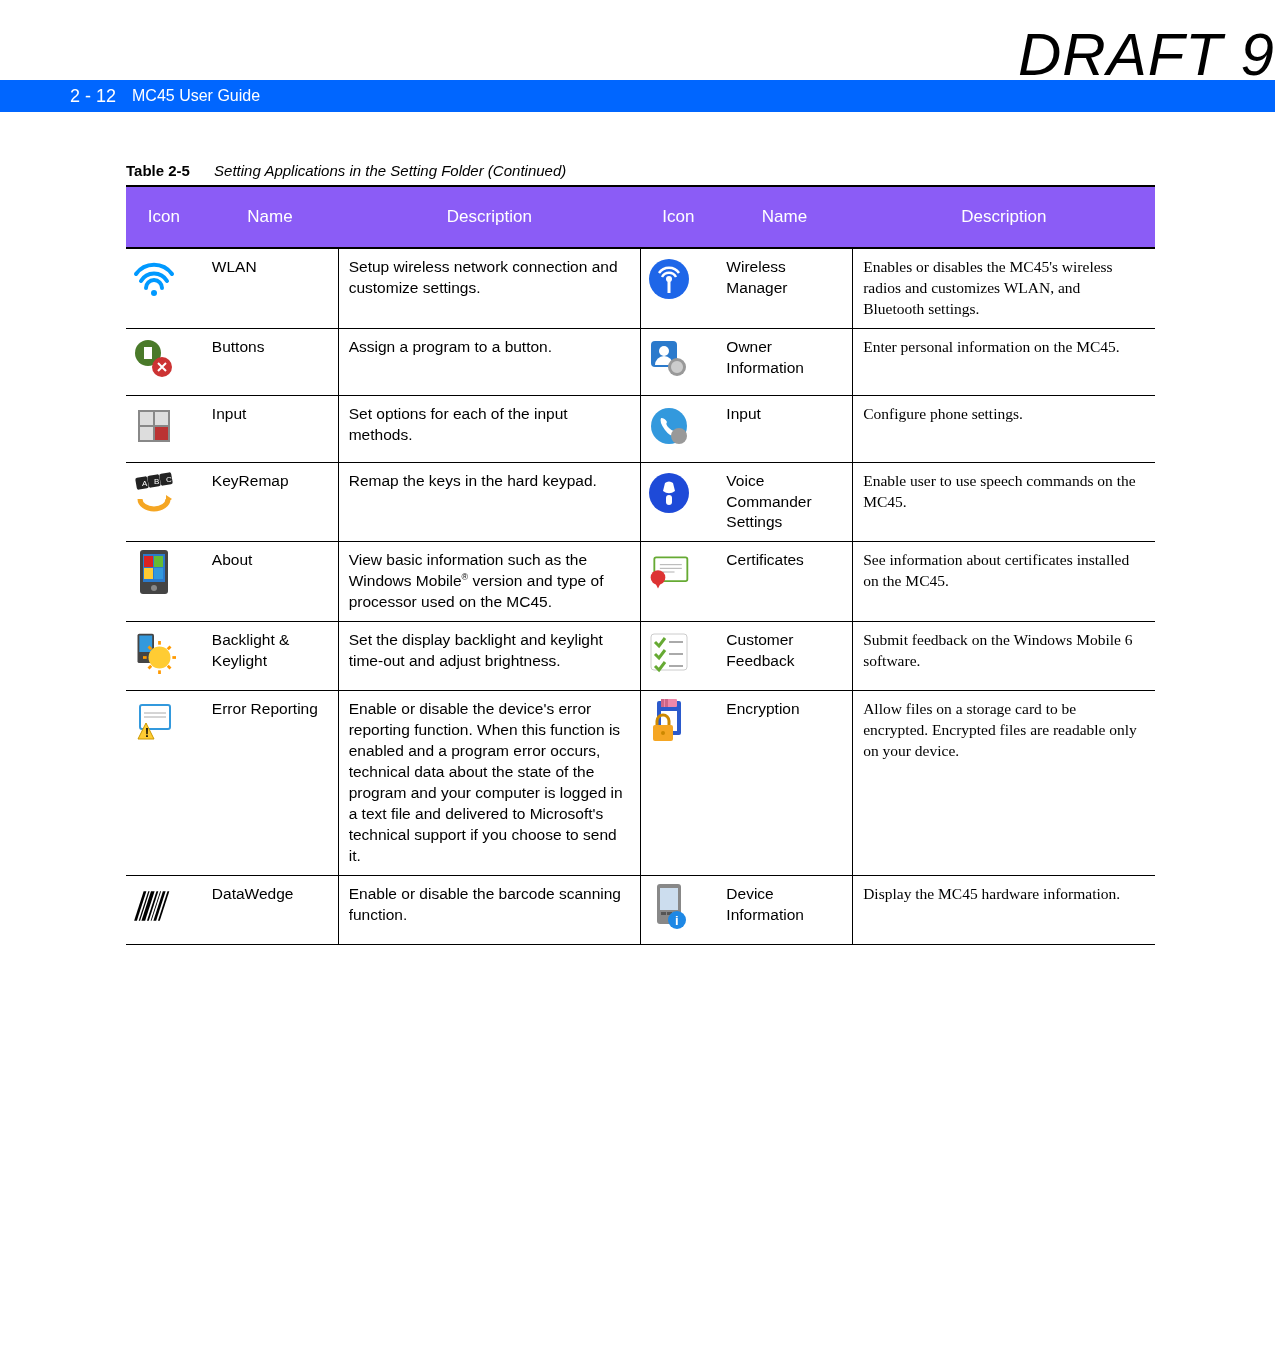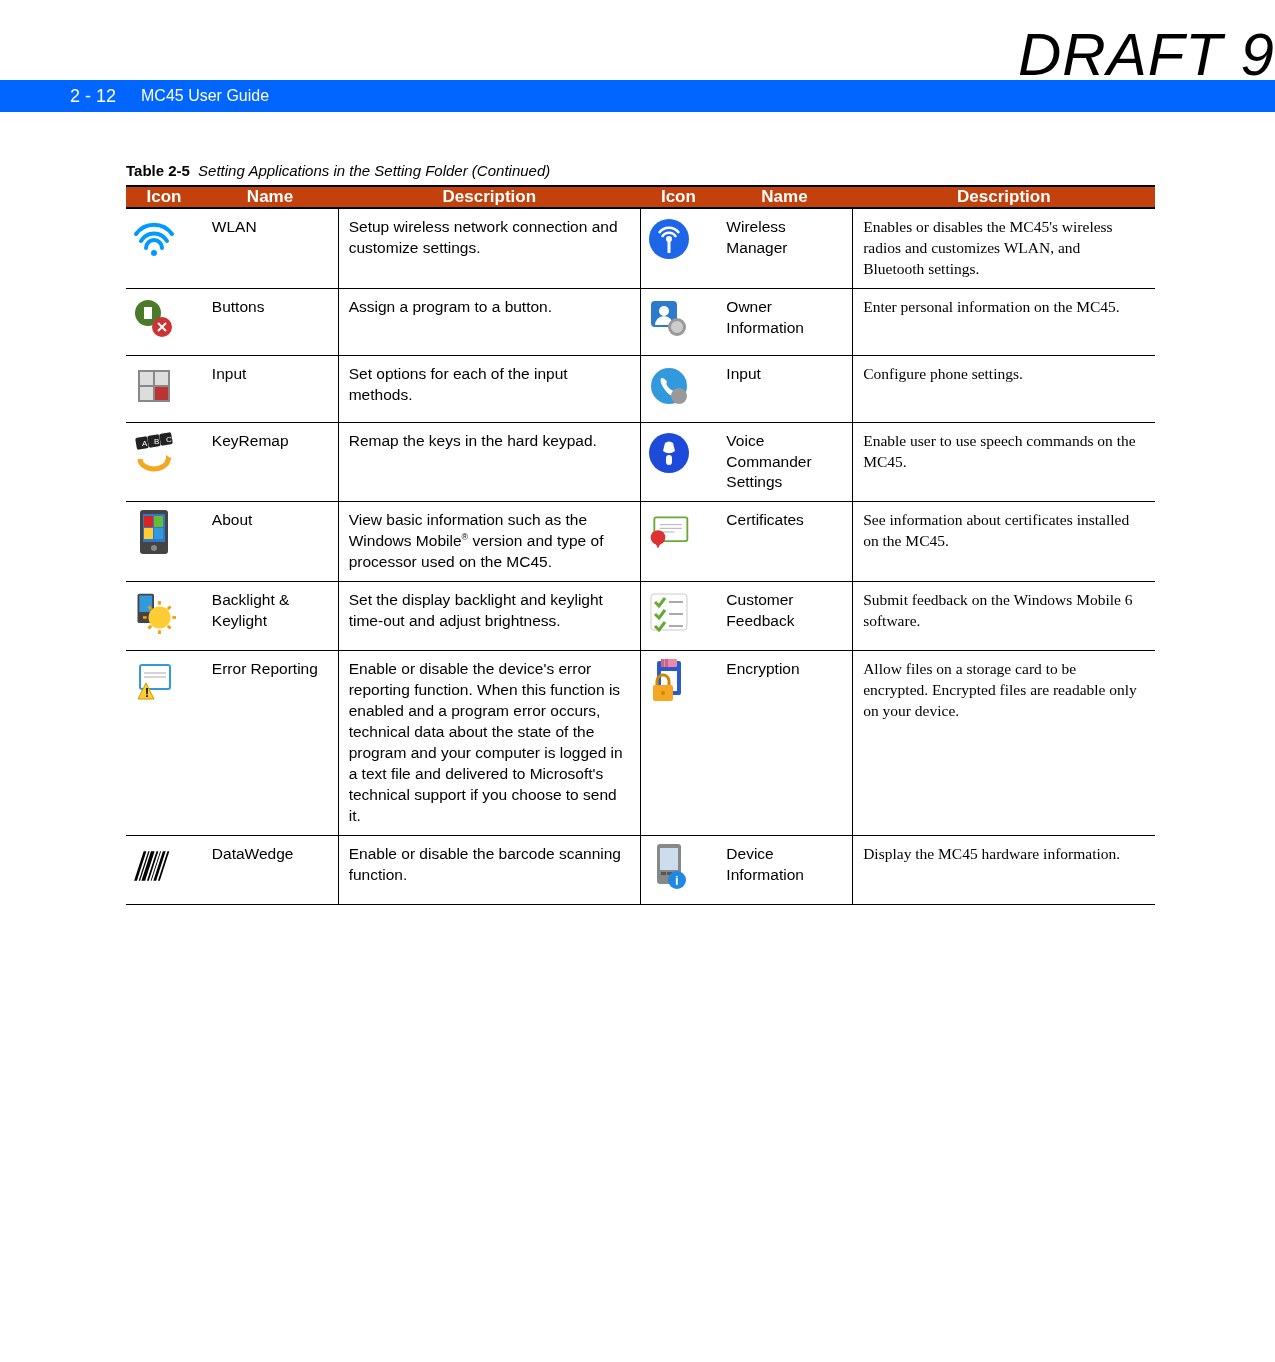--- a/index.html
+++ b/index.html
@@ -1,31 +1,31 @@
 <!DOCTYPE html>
 <html><head>
 <meta charset="utf-8">
 <style>
   * { box-sizing: border-box; margin: 0; padding: 0; }
   body { font-family: Arial, Helvetica, sans-serif; background: #fff; color: #000; width: 1275px; }
   .watermark { position: absolute; top: 20px; right: 0; font-size: 60px; font-family: Helvetica, Arial, sans-serif; color: #000; letter-spacing: 1px; font-style: italic; }
   .banner { background: #0066ff; color: #fff; height: 32px; display: flex; align-items: center; padding-left: 70px; margin-top: 80px; width: 100%; }
-  .banner-page { font-size: 18px; margin-right: 25px; }
+  .banner-page { font-size: 18px; margin-right: 16px; }
   .banner-title { font-size: 16px; }
   .content { padding: 50px 120px 40px 126px; }
   .table-caption { font-size: 15px; margin-bottom: 6px; }
-  .table-caption .tnum { font-weight: bold; font-style: normal; margin-right: 4px; }
+  .table-caption .tnum { font-weight: bold; font-style: normal; margin-right: 20px; }
   .table-caption .ttitle { font-style: italic; }
   table { border-collapse: collapse; width: 100%; table-layout: fixed; }
   col.icon { width: 64px; }
   col.name { width: 115px; }
   col.desc { width: 255px; }
   thead th {
-    background: #c2410c; color: #fff; font-weight: bold;
-    text-align: center; padding: 0 6px; font-size: 17px;
+    background: #8b5cf6; color: #fff; font-weight: normal;
+    text-align: center; padding: 20px 6px; font-size: 17px;
     border-top: 2px solid #000; border-bottom: 2px solid #000;
   }
   td { border-bottom: 1px solid #000; border-right: 1px solid #000; vertical-align: top; padding: 8px 10px; font-size: 15.5px; line-height: 1.35; }
   td.icon-cell { border-right: none; padding: 8px 6px; text-align: left; }
   td:last-child { border-right: none; font-family: Liberation Serif, serif; }
   td.section { border-right: none; font-weight: bold; padding: 8px 6px 8px 12px; }
   .icon-box { width: 44px; height: 44px; display: inline-flex; align-items: center; justify-content: center; }
   svg { display: block; }
   .sup { font-size: 9px; vertical-align: super; }
 </style>

